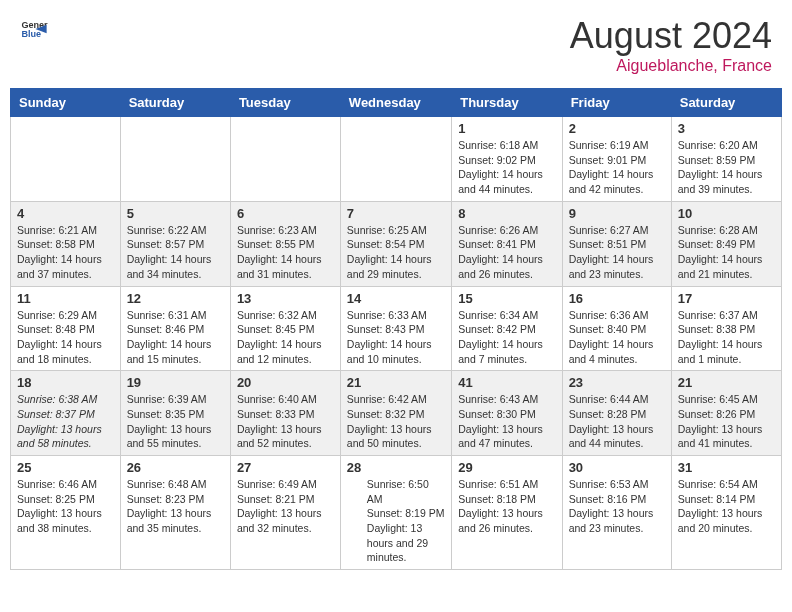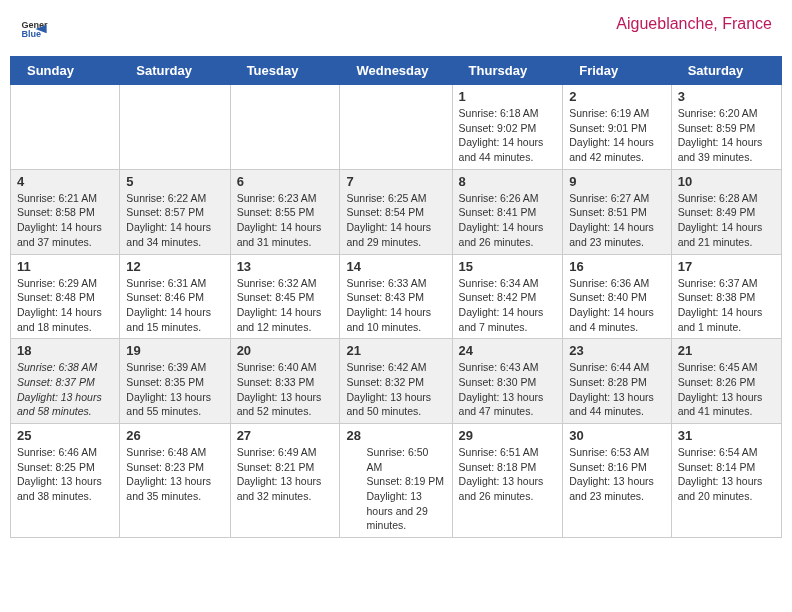--- a/index.html
+++ b/index.html
@@ -41,21 +41,21 @@
     .calendar {
       width: 100%;
       border-collapse: collapse;
     }
     .calendar thead tr {
       background-color: #2a5caa;
     }
     .calendar thead th {
       color: #fff;
       text-align: left;
-      padding: 6px 16px;
+      padding: 6px 8px;
       font-size: 13px;
       font-weight: bold;
       border: 1px solid #2a5caa;
     }
     .calendar tbody tr {
       vertical-align: top;
     }
     .calendar tbody td {
       border: 1px solid #ccc;
       padding: 4px 6px;
@@ -90,20 +90,21 @@
 
 <div class="header">
   <div class="logo">
     <svg class="logo-icon" viewBox="0 0 40 40" xmlns="http://www.w3.org/2000/svg">
       <text x="2" y="18" font-size="13" font-weight="bold" fill="#333">General</text>
       <path d="M 22 20 L 38 14 L 38 26 Z" fill="#2a5caa"></path>
       <text x="2" y="32" font-size="13" font-weight="bold" fill="#2a5caa">Blue</text>
     </svg>
   </div>
   <div class="title-section">
+    <div class="main-title">August 2024</div>
     <div class="subtitle">Aigueblanche, France</div>
   </div>
 </div>
 
 <table class="calendar">
   <thead>
     <tr>
     <th>Sunday</th>
         <th>Saturday</th>
         <th>Tuesday</th>
@@ -245,21 +246,21 @@
 Sunset: 8:33 PM
 Daylight: 13 hours and 52 minutes.</div>
         </td>
         <td>
           <span class="day-number">21</span>
           <div class="day-info" style="white-space: pre-line;">Sunrise: 6:42 AM
 Sunset: 8:32 PM
 Daylight: 13 hours and 50 minutes.</div>
         </td>
         <td>
-          <span class="day-number">24</span>
+          <span class="day-number">41</span>
           <div class="day-info" style="white-space: pre-line;">Sunrise: 6:43 AM
 Sunset: 8:30 PM
 Daylight: 13 hours and 47 minutes.</div>
         </td>
         <td>
           <span class="day-number">23</span>
           <div class="day-info" style="white-space: pre-line;">Sunrise: 6:44 AM
 Sunset: 8:28 PM
 Daylight: 13 hours and 44 minutes.</div>
         </td>

